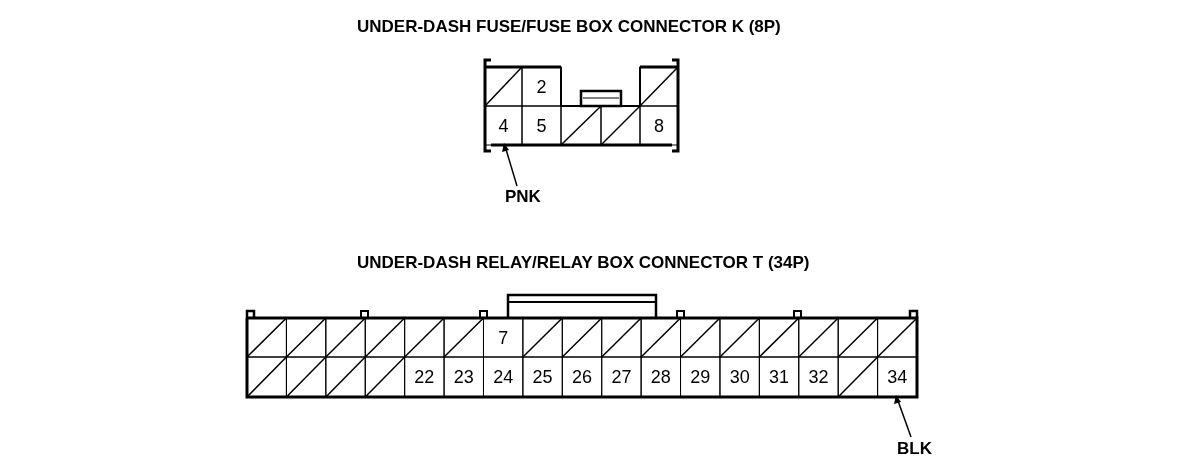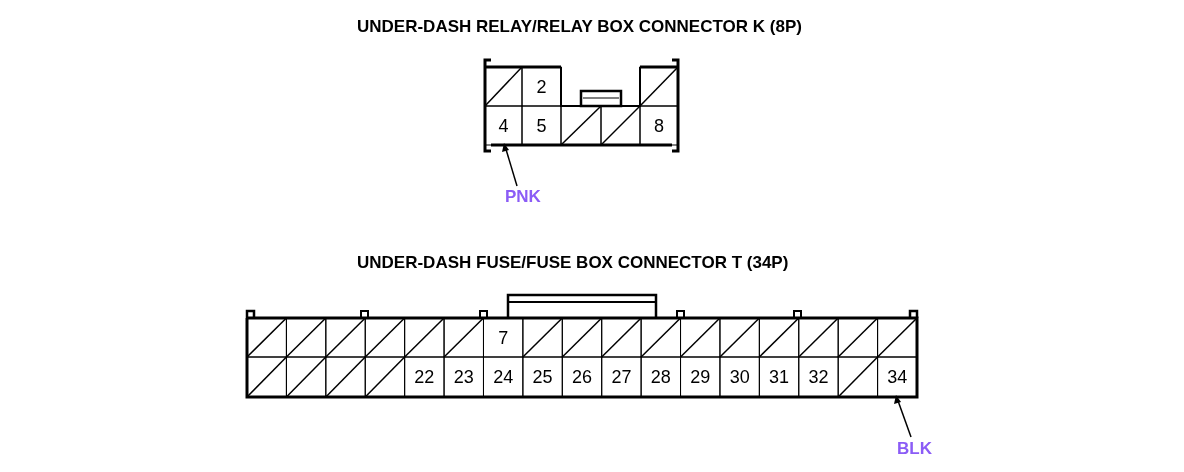--- a/index.html
+++ b/index.html
@@ -1,26 +1,26 @@
 <!DOCTYPE html>
 <html><head>
 <meta charset="utf-8">
 <style>
   html,body{margin:0;padding:0;background:#fff;}
   body{width:1184px;height:472px;position:relative;overflow:hidden;font-family:"Liberation Sans",sans-serif;}
   .title{position:absolute;font-weight:bold;font-size:17px;color:#000;letter-spacing:0px;white-space:nowrap;}
-  .wire{position:absolute;font-weight:bold;font-size:17px;color:#8b5cf6;}
+  .wire{position:absolute;font-weight:bold;font-size:17px;color:#000000;}
   svg{position:absolute;left:0;top:0;}
   svg text{font-family:"Liberation Sans",sans-serif;font-size:18px;fill:#000;}
 </style>
 </head>
 <body>
 
-<div class="title" style="left:357px;top:17px;">UNDER-DASH RELAY/RELAY BOX CONNECTOR K (8P)</div>
-<div class="title" style="left:357px;top:253px;">UNDER-DASH FUSE/FUSE BOX CONNECTOR T (34P)</div>
+<div class="title" style="left:357px;top:17px;">UNDER-DASH FUSE/FUSE BOX CONNECTOR K (8P)</div>
+<div class="title" style="left:357px;top:253px;">UNDER-DASH RELAY/RELAY BOX CONNECTOR T (34P)</div>
 <div class="wire" style="left:505px;top:187px;">PNK</div>
 <div class="wire" style="left:897px;top:439px;text-align:right;">BLK</div>
 
 <svg id="diagram" width="1184" height="472" viewBox="0 0 1184 472">
   <g id="conn-k">
       <rect x="485" y="67" width="37" height="39" fill="none" stroke="#000" stroke-width="1"></rect>
       <line x1="485" y1="106" x2="522" y2="67" stroke="#000" stroke-width="1.5"></line>
       <rect x="522" y="67" width="39" height="39" fill="none" stroke="#000" stroke-width="1"></rect>
       <text x="541.5" y="92.5" text-anchor="middle">2</text>
       <rect x="640" y="67" width="38" height="39" fill="none" stroke="#000" stroke-width="1"></rect>

